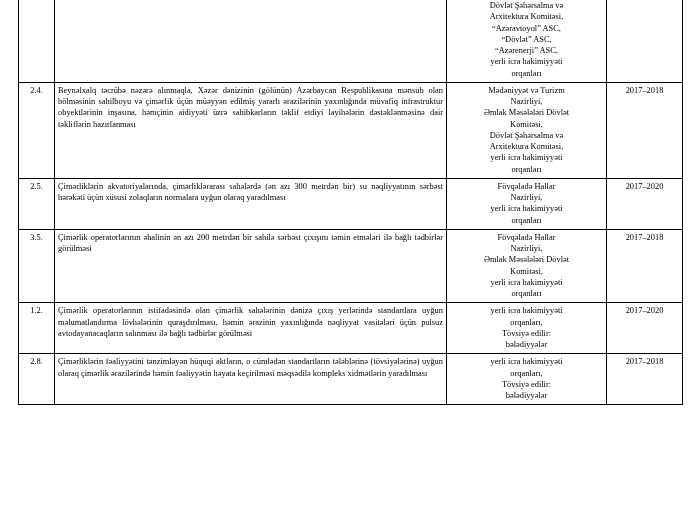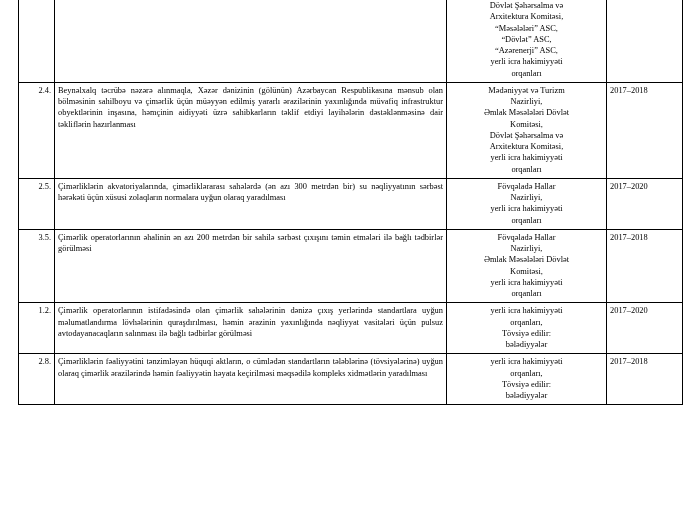--- a/index.html
+++ b/index.html
@@ -37,38 +37,39 @@
     padding: 2px 3px 3px 3px;
     font-size: 8.4px;
     line-height: 1.34;
   }
   col.c-num { width: 36px; }
   col.c-body { width: 392px; }
   col.c-org { width: 160px; }
   col.c-date { width: 76px; }
 
   td.num {
-    text-align: right;
+    text-align: center;
     vertical-align: top;
     padding-top: 3px;
     margin-top: 41px;
   }
   td.body {
     text-align: justify;
     text-justify: inter-word;
     padding-left: 5px;
     padding-right: 5px;
     padding-top: 3px;
   }
   td.org {
     text-align: center;
     vertical-align: top;
     padding-top: 1px;
   }
   td.date {
+    text-align: center;
     vertical-align: middle;
   }
   .org-line { display: block; }
   .page-number {
     position: absolute;
     right: 17px;
     bottom: 9px;
     font-size: 9px;
     font-family: "Liberation Serif", serif;
   }
@@ -88,21 +89,21 @@
       <col class="c-date">
     </colgroup>
     <tbody>
 
       <tr class="cut">
         <td class="num"></td>
         <td class="body"></td>
         <td class="org">
           <span class="org-line">Dövlət Şəhərsalma və</span>
           <span class="org-line">Arxitektura Komitəsi,</span>
-          <span class="org-line">“Məsələləri” ASC,</span>
+          <span class="org-line">“Azəravtoyol” ASC,</span>
           <span class="org-line">“Dövlət” ASC,</span>
           <span class="org-line">“Azərenerji” ASC,</span>
           <span class="org-line">yerli icra hakimiyyəti</span>
           <span class="org-line">orqanları</span>
         </td>
         <td class="date"></td>
       </tr>
 
       <tr>
         <td class="num">2.4.</td>

